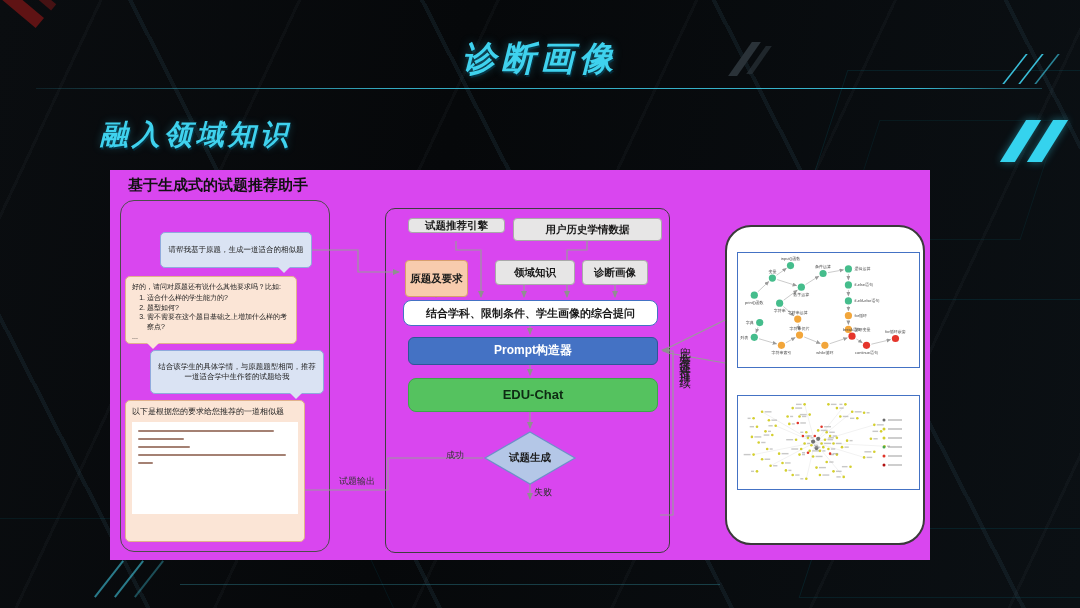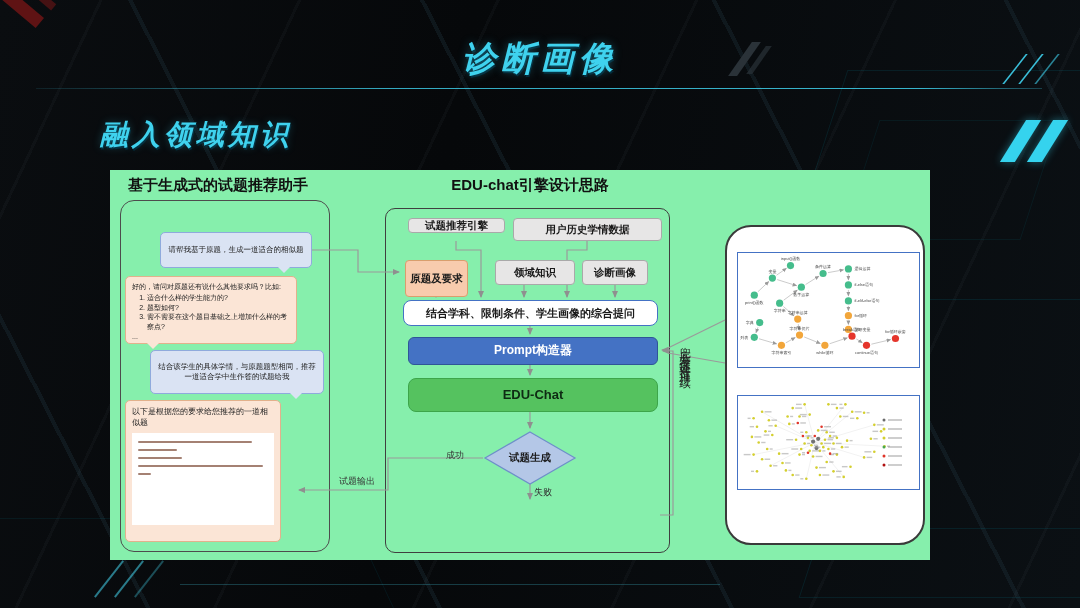--- a/index.html
+++ b/index.html
@@ -43,21 +43,21 @@
     font-style:italic; letter-spacing:4px; color:#3fd2ee;
     text-shadow:0 0 8px rgba(63,210,238,0.3), 1px 2px 0 rgba(0,40,55,0.9); }
   .accent-slash { position:absolute; background:#35d3ee; transform:skewX(-32deg); box-shadow:0 0 8px rgba(53,211,238,.45); }
   .as1 { left:1013px; top:120px; width:15px; height:42px; }
   .as2 { left:1040px; top:120px; width:15px; height:42px; }
   .bottom-deco { position:absolute; width:2px; height:46px; background:rgba(70,215,240,0.55); transform:rotate(38deg); }
   .bd1 { left:108px; top:556px; } .bd2 { left:128px; top:556px; } .bd3 { left:148px; top:556px; opacity:.6; }
   .bd-line { position:absolute; left:180px; top:584px; width:540px; height:1px; background:rgba(70,215,240,0.25); transform:none; }
 
   
-  .main-panel { position:absolute; left:110px; top:170px; width:820px; height:390px; background:#86efac; }
+  .main-panel { position:absolute; left:110px; top:170px; width:820px; height:390px; background:#d946ef; }
   .panel-title { position:absolute; font-size:15px; font-weight:bold; color:#111; }
   .lp-title { left:18px; top:6px; }
   .mp-title { left:280px; top:6px; width:280px; text-align:center; }
 
   .lp-box { position:absolute; left:10px; top:30px; width:210px; height:352px;
     border:1.5px solid #4d4d4d; border-radius:14px; }
   .mp-box { position:absolute; left:275px; top:38px; width:285px; height:345px;
     border:1.5px solid #3f3f3f; border-radius:10px; }
   .rp-box { position:absolute; left:615px; top:55px; width:200px; height:320px;
     border:2px solid #3a3a3a; border-radius:26px; background:#fff; }
@@ -68,21 +68,21 @@
   .bubble { position:absolute; border-radius:5px; font-size:7.5px; line-height:1.4; color:#222; padding:5px 6px; }
   .b-blue { background:#dae3f3; border:1px solid #8faadc; }
   .b-pink { background:#fbe5d6; border:1px solid #e2b18c; }
   .bubble::after { content:""; position:absolute; width:0; height:0; border:7px solid transparent; }
   .tail-br::after { bottom:-13px; right:20px; border-top-color:#dae3f3; }
   .tail-bl-p::after { bottom:-13px; left:20px; border-top-color:#fbe5d6; }
   .b1 { left:50px; top:62px; width:152px; height:36px; display:flex; align-items:center; justify-content:center; text-align:center; }
   .b2 { left:15px; top:106px; width:172px; height:68px; font-size:7px; }
   .b2 ol { margin:1px 0 0 0; padding-left:15px; }
   .b3 { left:40px; top:180px; width:174px; height:44px; display:flex; align-items:center; justify-content:center; text-align:center; }
-  .b4 { left:15px; top:230px; width:156px; height:142px; font-size:8px; }
+  .b4 { left:15px; top:230px; width:180px; height:142px; font-size:8px; }
   .b4::after { bottom:-13px; left:14px; }
   .formula-box { background:#fff; margin-top:5px; height:92px; padding:8px 6px; }
   .fline { height:2px; background:#7d4b38; opacity:.7; border-radius:1px; margin-bottom:6px; }
 
   
   .fbox { position:absolute; display:flex; align-items:center; justify-content:center;
     font-weight:bold; font-size:10.5px; color:#1a1a1a; text-align:center; line-height:1.1; }
   .gbox { background:#e7e6e6; border:1px solid #a9a9a9; border-radius:4px; }
   .obox { background:#f8cbad; border:1px solid #d99e6d; border-radius:4px; }
   .wbox { background:#fff; border:1.5px solid #4472c4; border-radius:8px; font-size:11px; }
@@ -133,21 +133,20 @@
   <div class="accent-slash as1"></div>
   <div class="accent-slash as2"></div>
   <div class="bottom-deco bd1"></div>
   <div class="bottom-deco bd2"></div>
   <div class="bottom-deco bd3"></div>
   <div class="bottom-deco bd-line"></div>
 
   <div class="main-panel">
 
     <div class="panel-title lp-title">基于生成式的试题推荐助手</div>
-    <div class="panel-title mp-title">EDU-chat引擎设计思路</div>
 
     <div class="lp-box"></div>
     <div class="mp-box"></div>
     <div class="rp-box"></div>
 
     <svg class="connectors" width="820" height="390" viewBox="0 0 820 390">
       <defs>
         <marker id="arr" markerUnits="userSpaceOnUse" markerWidth="8" markerHeight="8" refX="6" refY="3" orient="auto">
           <path d="M0,0 L7,3 L0,6 z" fill="#8f8f8f"></path>
         </marker>

